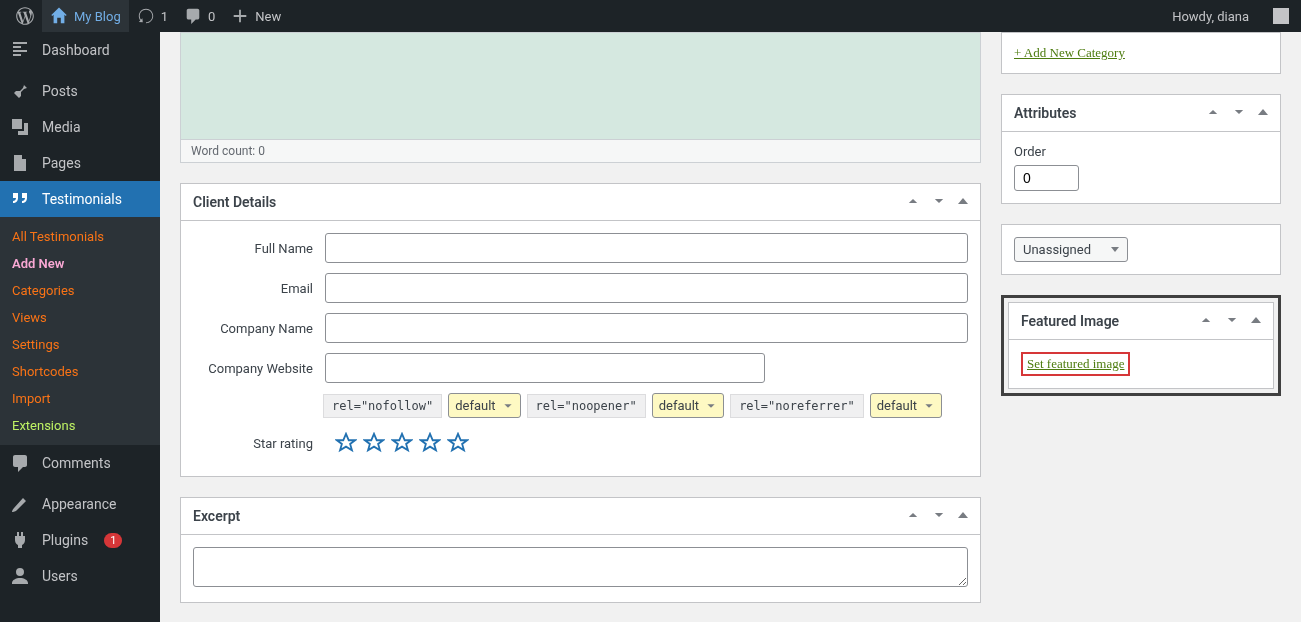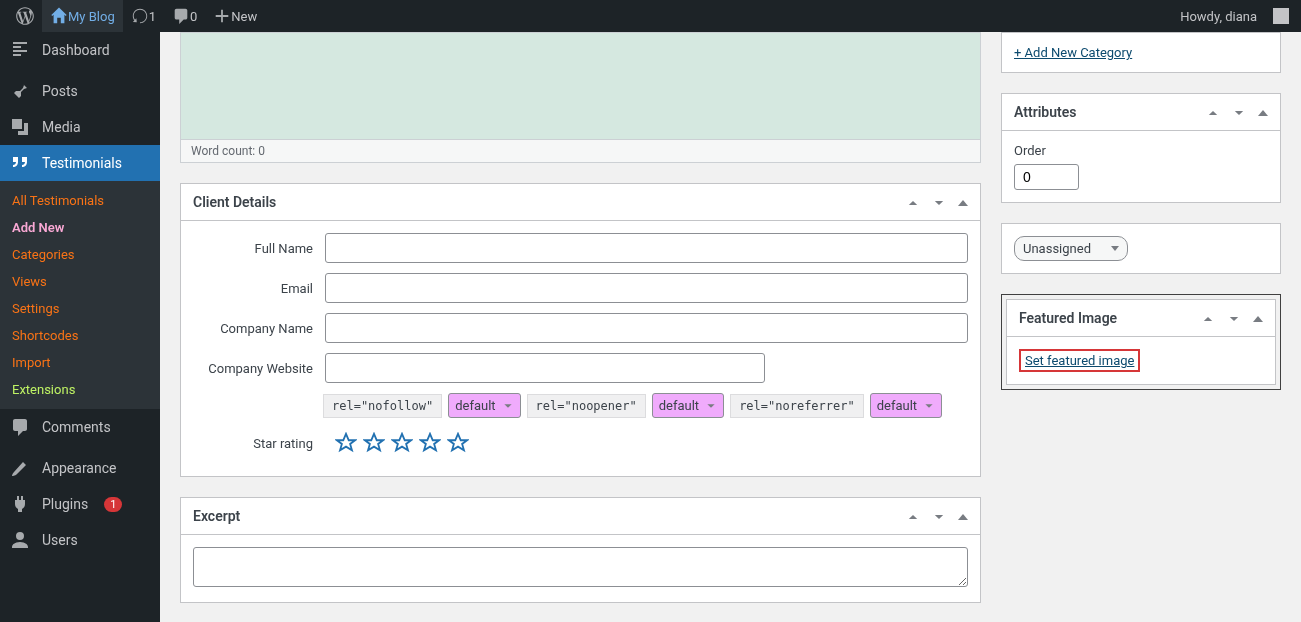--- a/index.html
+++ b/index.html
@@ -1,22 +1,22 @@
 <!DOCTYPE html>
 <html><head>
 <meta charset="utf-8">
 <style>
 * { box-sizing: border-box; margin: 0; padding: 0; }
 body { font-family: -apple-system, BlinkMacSystemFont, "Segoe UI", Roboto, sans-serif; font-size: 13px; background: #f1f1f1; color: #3c434a; overflow: hidden; }
 .topbar { background: #1d2327; height: 32px; display: flex; align-items: center; color: #c3c4c7; padding: 0 8px; position: fixed; top: 0; left: 0; right: 0; z-index: 100; }
 .topbar .tb-left { display: flex; align-items: center; gap: 0; }
-.topbar .tb-item { display: flex; align-items: center; padding: 0 8px; height: 32px; cursor: pointer; color: #c3c4c7; }
+.topbar .tb-item { display: flex; align-items: center; gap: 6px; padding: 0 8px; height: 32px; cursor: pointer; color: #c3c4c7; }
 .topbar .tb-item.active { background: #2c3338; }
 .topbar .tb-item.active span { color: #72aee6; }
-.topbar .tb-right { margin-left: auto; display: flex; align-items: center; gap: 16px; padding-right: 4px; }
+.topbar .tb-right { margin-left: auto; display: flex; align-items: center; gap: 24px; padding-right: 4px; }
 .topbar svg { width: 18px; height: 18px; fill: #a7aaad; }
 .tb-item.active svg { fill: #72aee6; }
 .avatar { width: 16px; height: 16px; background: #c3c4c7; }
 .sidebar { position: fixed; top: 32px; left: 0; width: 160px; bottom: 0; background: #1d2327; color: #c3c4c7; overflow-y: auto; }
 .sidebar .menu-item { display: flex; align-items: center; gap: 12px; padding: 8px 10px; cursor: pointer; font-size: 14px; position: relative; }
 .sidebar .menu-item svg { width: 20px; height: 20px; fill: #a7aaad; flex-shrink: 0; }
 .sidebar .menu-item.current { background: #2271b1; color: #fff; }
 .sidebar .menu-item.current svg { fill: #fff; }
 .sidebar .menu-item.current::after { content: ""; position: absolute; right: -8px; top: 50%; transform: translateY(-50%); border: 8px solid transparent; border-right-color: #f1f1f1; }
 .sidebar .submenu { background: #2c3338; padding: 6px 0; }
@@ -24,42 +24,42 @@
 .sidebar .sub-item.bold { font-weight: 600; color: #f9a8d4; }
 .sidebar .sub-item.highlight { color: #bef264; }
 .sidebar .sep { height: 5px; }
 .badge { background: #d63638; color: #fff; border-radius: 10px; font-size: 11px; padding: 1px 6px; margin-left: 4px; }
 .main { margin-left: 160px; margin-top: 32px; padding: 0 20px 20px 20px; display: flex; gap: 20px; align-items: flex-start; }
 .col-main { flex: 1; min-width: 0; }
 .col-side { width: 280px; flex-shrink: 0; }
 .editor-box { background: #d5e8e0; height: 108px; border: 1px solid #ccd0d4; }
 .word-count { background: #f6f7f7; border: 1px solid #ccd0d4; border-top: 0; padding: 4px 10px; font-size: 12px; color: #646970; margin-bottom: 20px; }
 .panel { background: #fff; border: 1px solid #c3c4c7; margin-bottom: 20px; }
-.panel-header { display: flex; align-items: flex-end; padding: 10px 12px; border-bottom: 1px solid #c3c4c7; }
+.panel-header { display: flex; align-items: flex-start; padding: 10px 12px; border-bottom: 1px solid #c3c4c7; }
 .panel-header h2 { font-size: 14px; font-weight: 600; flex: 1; }
 .panel-ctrl { display: flex; gap: 12px; align-items: center; }
 .panel-ctrl svg { width: 14px; height: 14px; fill: #787c82; cursor: pointer; }
 .tri { width: 0; height: 0; border-left: 5px solid transparent; border-right: 5px solid transparent; border-bottom: 6px solid #787c82; cursor: pointer; }
 .panel-body { padding: 12px; }
 .form-row { display: flex; align-items: center; margin-bottom: 10px; gap: 12px; }
 .form-row label { width: 120px; text-align: right; font-size: 13px; }
 .form-row input[type=text] { flex: 1; padding: 4px 8px; border: 1px solid #8c8f94; border-radius: 3px; font-size: 14px; height: 30px; }
 .form-row input.short { flex: 0 0 440px; }
 .rel-row { display: flex; gap: 6px; margin-left: 130px; align-items: center; flex-wrap: wrap; }
 .code-label { background: #f0f0f1; border: 1px solid #dcdcde; padding: 4px 8px; font-family: Consolas, monospace; font-size: 12px; }
-.sel { border: 1px solid #8c8f94; padding: 4px 6px; font-size: 13px; display: flex; align-items: center; gap: 6px; cursor: pointer; background: #f0abfc; border-radius: 3px; }
+.sel { border: 1px solid #8c8f94; padding: 4px 6px; font-size: 13px; display: flex; align-items: center; gap: 6px; cursor: pointer; background: #fef9c3; border-radius: 3px; }
 .sel svg { width: 12px; height: 12px; fill: #787c82; }
 .stars { display: flex; gap: 6px; margin-left: 10px; }
 .stars svg { width: 22px; height: 22px; fill: none; stroke: #2271b1; stroke-width: 2; cursor: pointer; }
 .order-input { width: 65px; padding: 4px 8px; border: 1px solid #8c8f94; border-radius: 3px; font-size: 14px; }
-.link { color: #0c4a6e; text-decoration: underline; cursor: pointer; font-size: 13px; }
-.highlight-box { border: 1px solid #404040; padding: 4px; margin-bottom: 20px; }
+.link { color: #4d7c0f; text-decoration: underline; cursor: pointer; font-size: 13px; font-family: Liberation Serif, serif; }
+.highlight-box { border: 3px solid #404040; padding: 4px; margin-bottom: 20px; }
 .highlight-box .panel { margin-bottom: 0; }
 .textarea { width: 100%; height: 40px; border: 1px solid #8c8f94; border-radius: 3px; }
-.assignment-sel { border: 1px solid #8c8f94; padding: 4px 8px; display: inline-flex; align-items: center; gap: 20px; cursor: pointer; background: #f6f7f7; border-radius: 10px; font-size: 13px; }
+.assignment-sel { border: 1px solid #8c8f94; padding: 4px 8px; display: inline-flex; align-items: center; gap: 20px; cursor: pointer; background: #f6f7f7; border-radius: 3px; font-size: 13px; }
 .assignment-sel .tri-down { width: 0; height: 0; border-left: 4px solid transparent; border-right: 4px solid transparent; border-top: 5px solid #787c82; }
 </style>
 </head>
 <body>
 
 <div class="topbar">
   <div class="tb-left">
     <div class="tb-item">
       <svg viewBox="0 0 20 20">
           <path d="M10 .2C4.6.2.2 4.6.2 10s4.4 9.8 9.8 9.8 9.8-4.4 9.8-9.8S15.4.2 10 .2zM1.4 10c0-1.2.3-2.4.7-3.5l4.1 11.3C3.4 16.4 1.4 13.4 1.4 10zm8.6 8.6c-.8 0-1.7-.1-2.4-.4l2.6-7.5 2.6 7.3c0 .1 0 .1.1.1-.9.3-1.9.5-2.9.5zm1.2-12.6c.5 0 1-.1 1-.1.5 0 .4-.7-.1-.7 0 0-1.4.1-2.3.1-.8 0-2.2-.1-2.2-.1-.5 0-.5.7-.1.7 0 0 .4.1.9.1L9.7 10l-1.9 5.6-3.1-9.5c.5 0 1-.1 1-.1.5 0 .4-.7-.1-.7 0 0-1.4.1-2.3.1h-.5C4.3 3 7 1.4 10 1.4c2.3 0 4.3.9 5.9 2.3h-.1c-.8 0-1.4.7-1.4 1.5 0 .7.4 1.3.8 2 .3.6.7 1.3.7 2.4 0 .7-.3 1.6-.7 2.8l-.9 2.9-3.1-9.3zm3.1 11.5l2.6-7.6c.5-1.2.7-2.2.7-3.1 0-.3 0-.6-.1-.9.7 1.2 1.1 2.6 1.1 4.1 0 3.2-1.7 6-4.3 7.5z"></path>
@@ -108,20 +108,26 @@
     <svg viewBox="0 0 20 20">
         <path d="M12 2l5 5-3 1-3 3v4l-2 2-5-5 2-2h4l3-3 1-3-2-2z"></path>
       </svg>
     <span>Posts</span>
   </div>
   <div class="menu-item">
     <svg viewBox="0 0 20 20">
         <path d="M2 2h10v10H2zm12 4h4v12H8v-4h6z"></path>
       </svg>
     <span>Media</span>
+  </div>
+  <div class="menu-item">
+    <svg viewBox="0 0 20 20">
+        <path d="M4 2h8l4 4v12H4zm8 0v4h4"></path>
+      </svg>
+    <span>Pages</span>
   </div>
   <div class="menu-item current">
     <svg viewBox="0 0 20 20">
         <path d="M3 4h5v5c0 3-2 5-5 5v-2c1.5 0 3-1 3-3H3zm9 0h5v5c0 3-2 5-5 5v-2c1.5 0 3-1 3-3h-3z"></path>
       </svg>
     <span>Testimonials</span>
   </div>
   <div class="submenu">
     <div class="sub-item">All Testimonials</div>
     <div class="sub-item bold">Add New</div>

